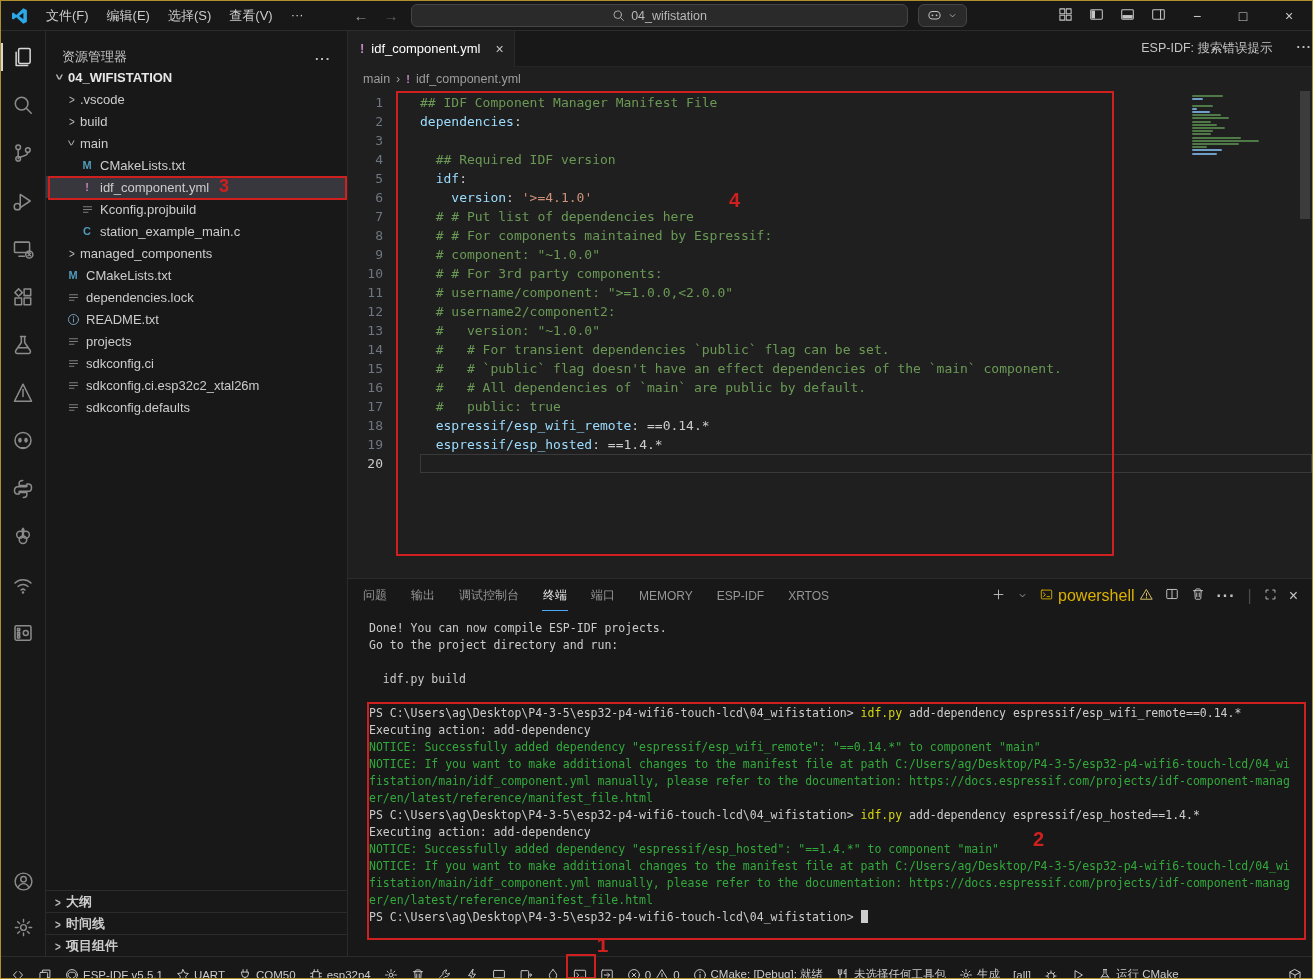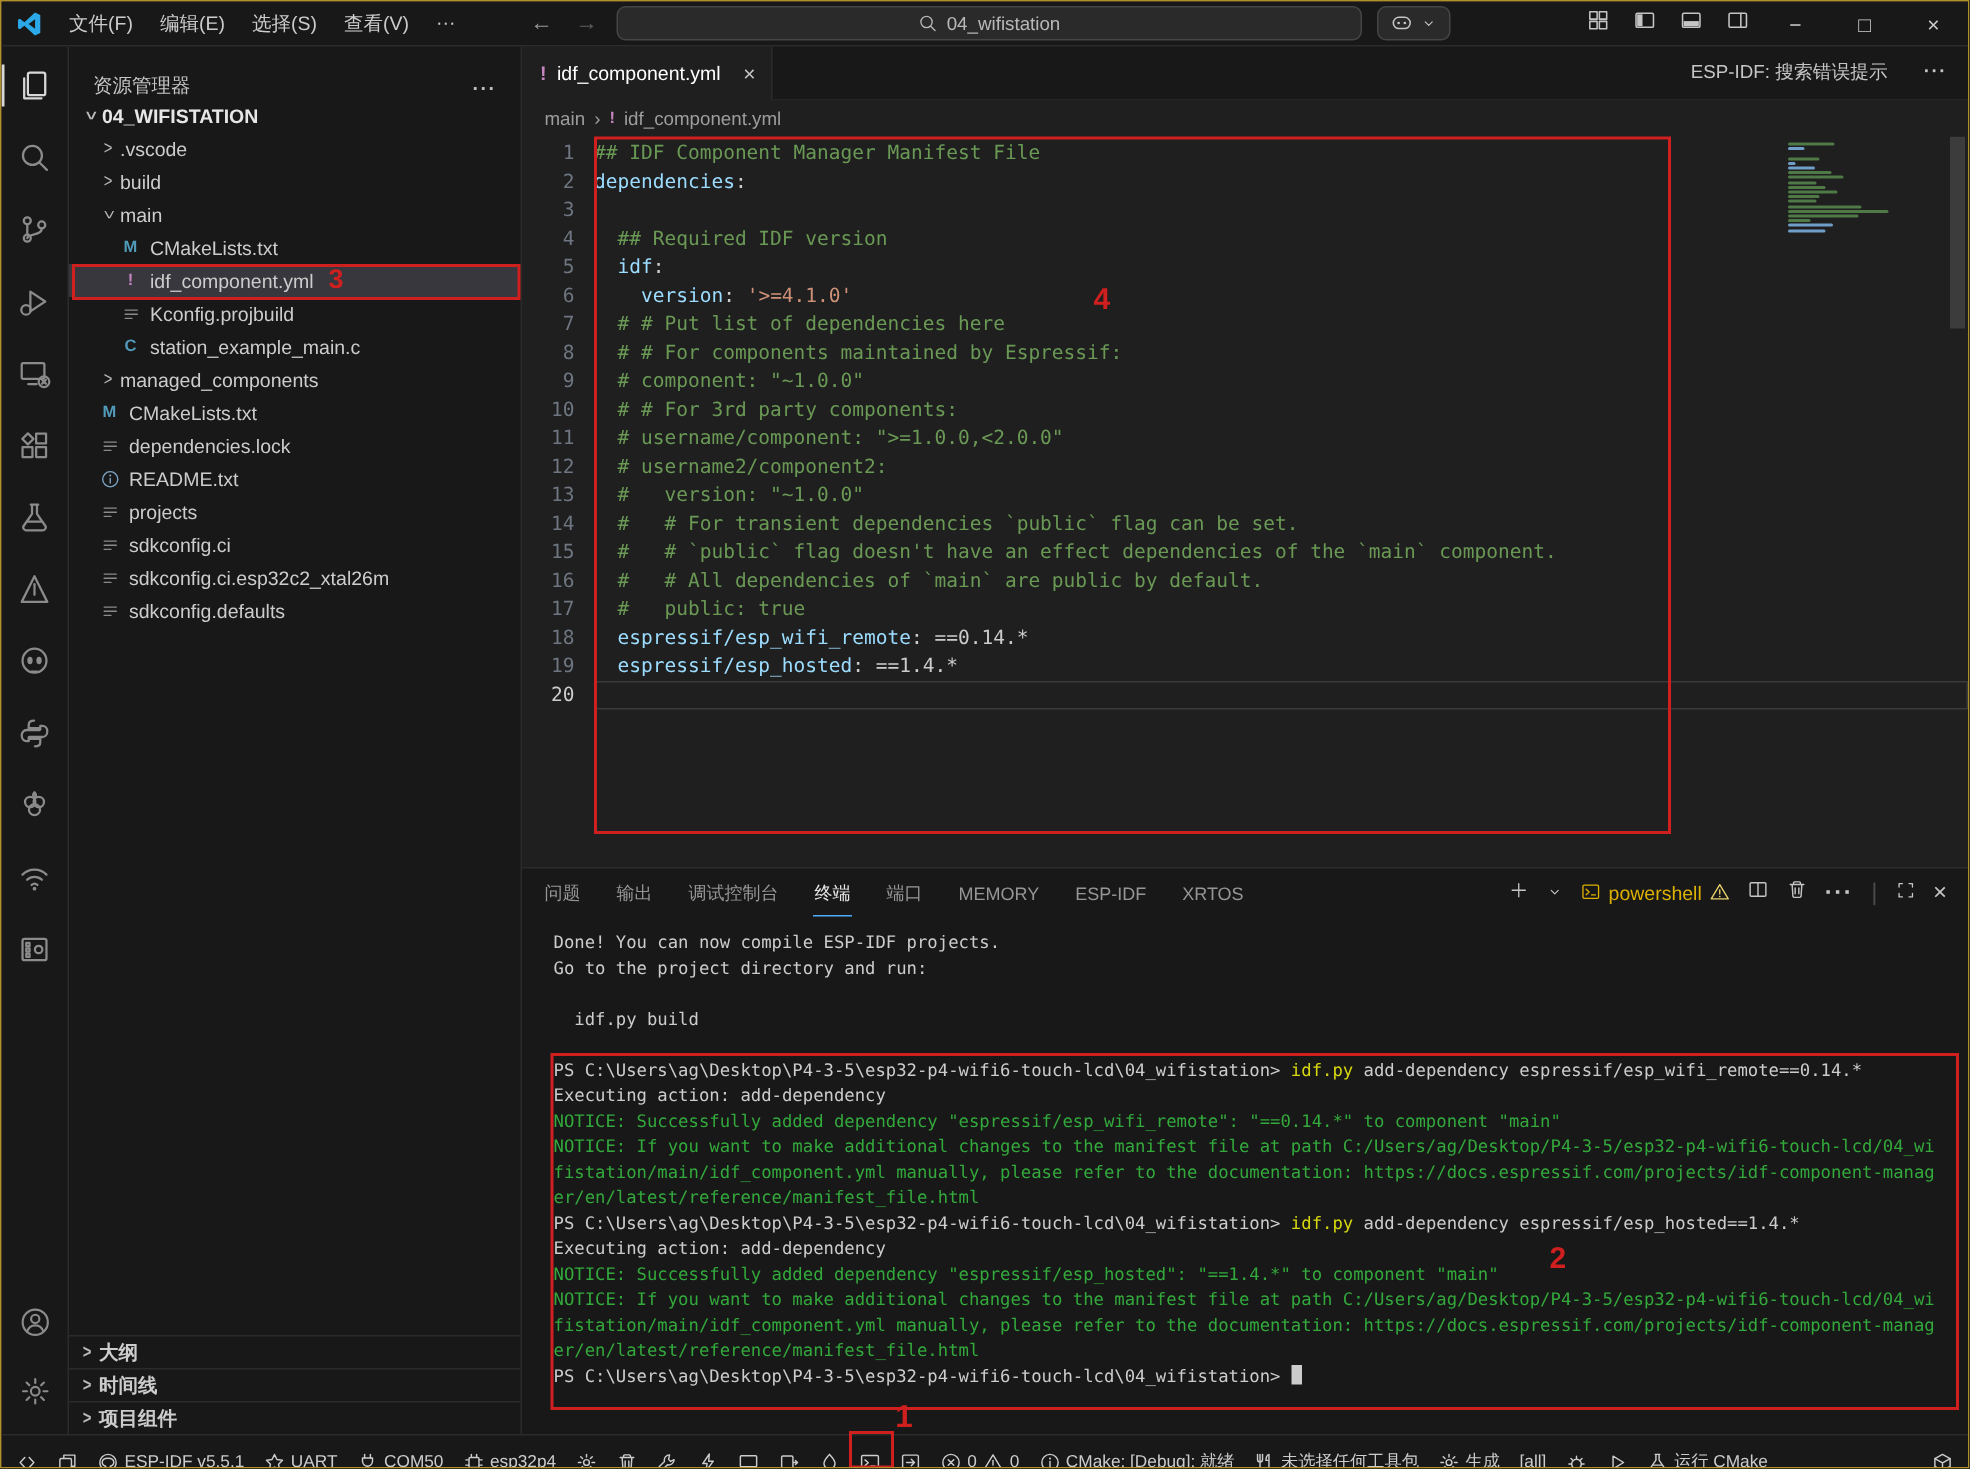--- a/index.html
+++ b/index.html
@@ -39,42 +39,42 @@
   .chev.open{transform:rotate(90deg) scale(.9,1.15);}
   .fi{display:inline-flex;width:18px;justify-content:center;align-items:center;font-size:11px;font-weight:bold;margin-right:4px;flex:none;}
   .sb-sections{margin-top:auto;flex:none;}
   .sb-section{height:22px;border-top:1px solid #2b2b2b;display:flex;align-items:center;font-weight:bold;color:#cccccc;padding-left:4px;}
   
   .editor-col{flex:1;display:flex;flex-direction:column;min-width:0;background:#1f1f1f;}
   .tabbar{height:36px;background:#181818;display:flex;align-items:center;flex:none;border-bottom:1px solid #252525;}
   .tab{height:36px;background:#1f1f1f;display:flex;align-items:center;gap:7px;padding:0 10px 0 12px;border-right:1px solid #2b2b2b;font-size:13px;color:#ffffff;}
   .tab .excl{color:#c586c0;font-weight:bold;}
   .tab .close{color:#c5c5c5;margin-left:8px;font-size:14px;}
-  .ed-actions{margin-left:auto;display:flex;align-items:flex-start;gap:12px;padding-right:14px;color:#c5c5c5;font-size:12.5px;}
+  .ed-actions{margin-left:auto;display:flex;align-items:flex-start;gap:12px;padding-right:0;color:#c5c5c5;font-size:12.5px;}
   .breadcrumb{height:24px;display:flex;align-items:center;gap:6px;padding-left:15px;font-size:12.5px;color:#9d9d9d;flex:none;}
   .breadcrumb .excl{color:#c586c0;font-weight:bold;font-size:11px;}
   .editor-body{height:487px;position:relative;display:flex;flex:none;overflow:hidden;}
   .gutter{width:48px;padding:2px 13px 0 0;text-align:right;color:#6e7681;font:13px "DejaVu Sans Mono",monospace;line-height:19px;flex:none;}
   .gutter .ln.cur{color:#cccccc;}
-  .code{flex:1;padding-top:2px;font:13px "DejaVu Sans Mono",monospace;line-height:19px;white-space:pre;position:relative;min-width:0;}
+  .code{flex:1;padding-top:2px;font:13px "DejaVu Sans Mono",monospace;line-height:19px;white-space:pre;position:relative;min-width:0;margin-left:24px;}
   .code .line{height:19px;}
   .code .line.current{outline:1px solid #3a3a3a;outline-offset:-1px;}
   .c-comment{color:#6a9955;}.c-key{color:#9cdcfe;}.c-string{color:#ce9178;}.c-fg{color:#cccccc;}
   .minimap{position:absolute;right:18px;top:4px;width:102px;}
   .mm-bar{position:absolute;height:2px;border-radius:1px;}
   .ed-scroll{position:absolute;right:1px;top:0;width:12px;height:100%;}
   .ed-thumb{position:absolute;top:0;left:1px;width:10px;height:128px;background:rgba(121,121,121,.32);}
   
   .panel{height:378px;border-top:1px solid #2b2b2b;display:flex;flex-direction:column;flex:none;background:#181818;}
   .panel-header{height:33px;display:flex;align-items:center;padding:0 14px;gap:22px;flex:none;}
   .ptab{font-size:12px;color:#969696;padding:6px 1px;cursor:default;white-space:nowrap;}
   .ptab.active{color:#e7e7e7;border-bottom:1px solid #4daafc;}
   .panel-actions{margin-left:auto;display:flex;align-items:center;gap:12px;color:#c5c5c5;}
   .pa-sep{color:#4a4a4a;}
-  .ps-label{color:#ddb100;font-size:13px;display:flex;align-items:center;gap:5px;justify-content:space-between;}
+  .ps-label{color:#ddb100;font-size:16px;display:flex;align-items:center;gap:5px;justify-content:space-between;}
   .terminal{flex:1;padding:8px 0 0 21px;font:11.5px "DejaVu Sans Mono",monospace;line-height:17px;white-space:pre;color:#cccccc;overflow:hidden;background:#181818;}
   .t-fg{color:#cccccc;}.t-green{color:#33a93c;}.t-yellow{color:#d7d710;}
   .t-cursorblk{display:inline-block;width:7px;height:13px;background:#cccccc;vertical-align:-2px;}
   
   .statusbar{height:36px;background:#181818;border-top:1px solid #2b2b2b;display:flex;align-items:center;gap:13px;padding:0 10px;font-size:11.5px;color:#cccccc;flex:none;white-space:nowrap;}
   .sb-item{display:flex;align-items:center;gap:4px;cursor:default;flex:none;}
   .sb-item:last-child{margin-left:auto;}
   
   .icw{display:inline-flex;align-items:center;justify-content:center;flex:none;}
   .icw svg{stroke:currentColor;fill:none;stroke-width:1.1;stroke-linecap:round;stroke-linejoin:round;}

